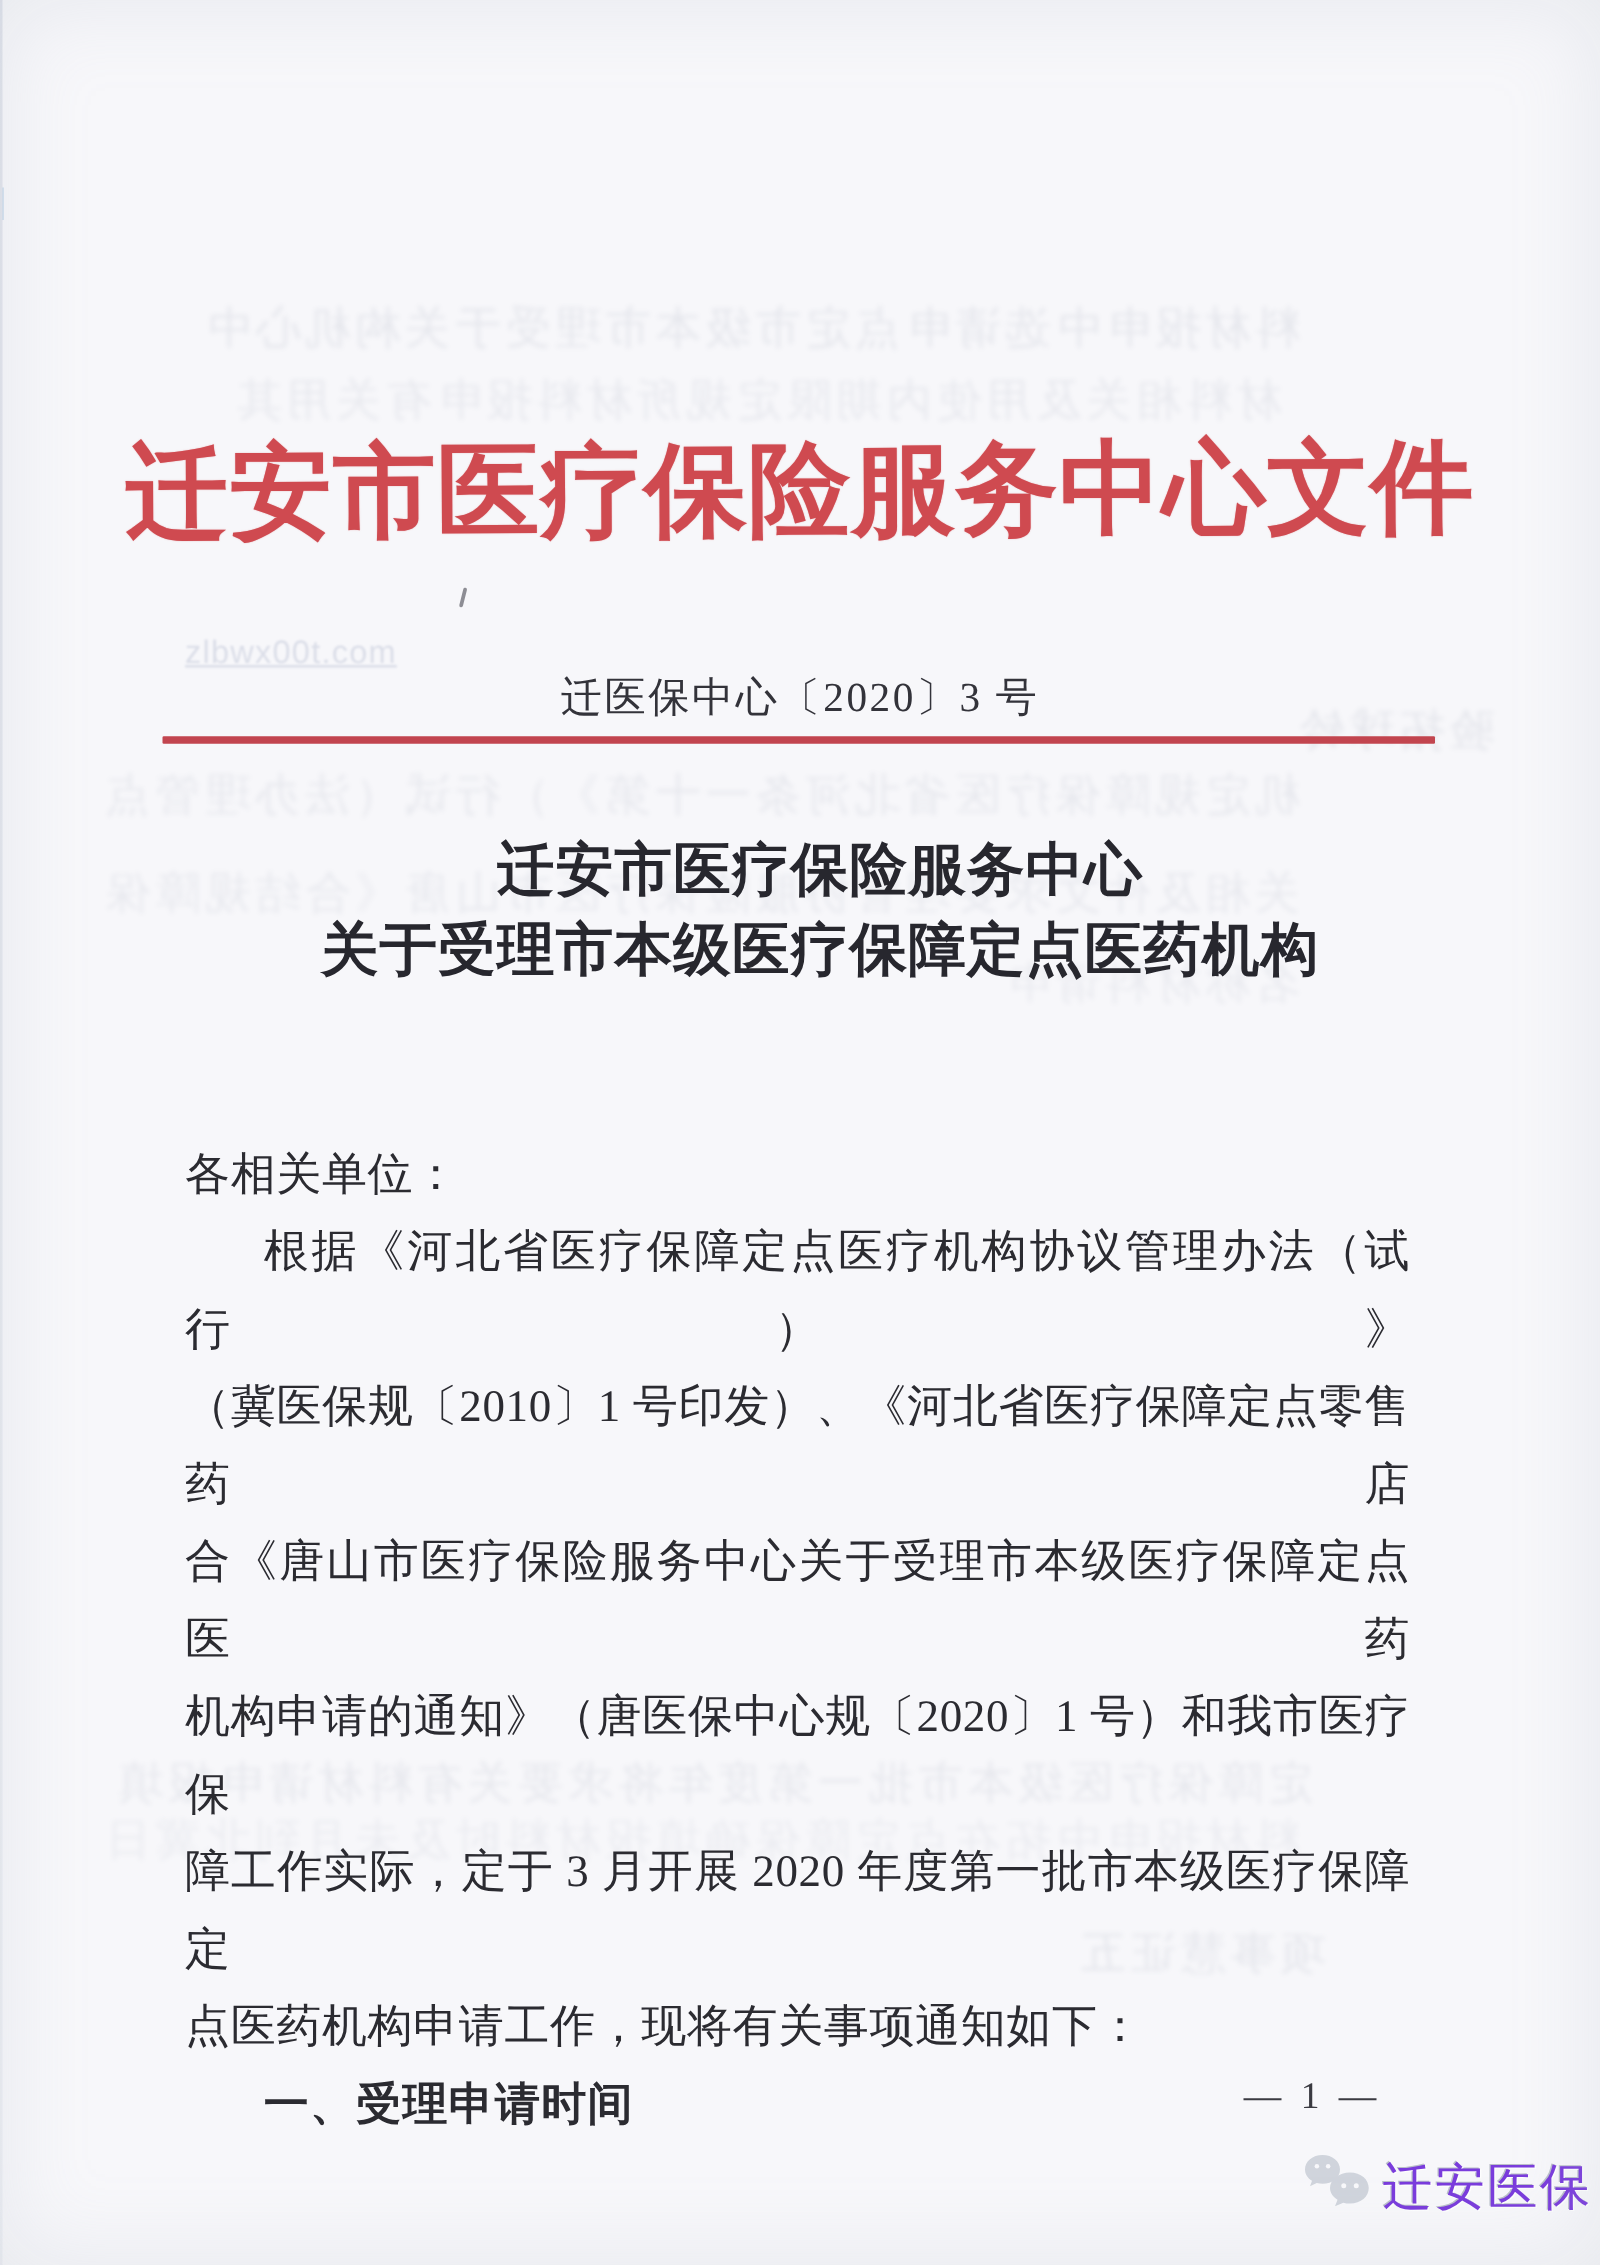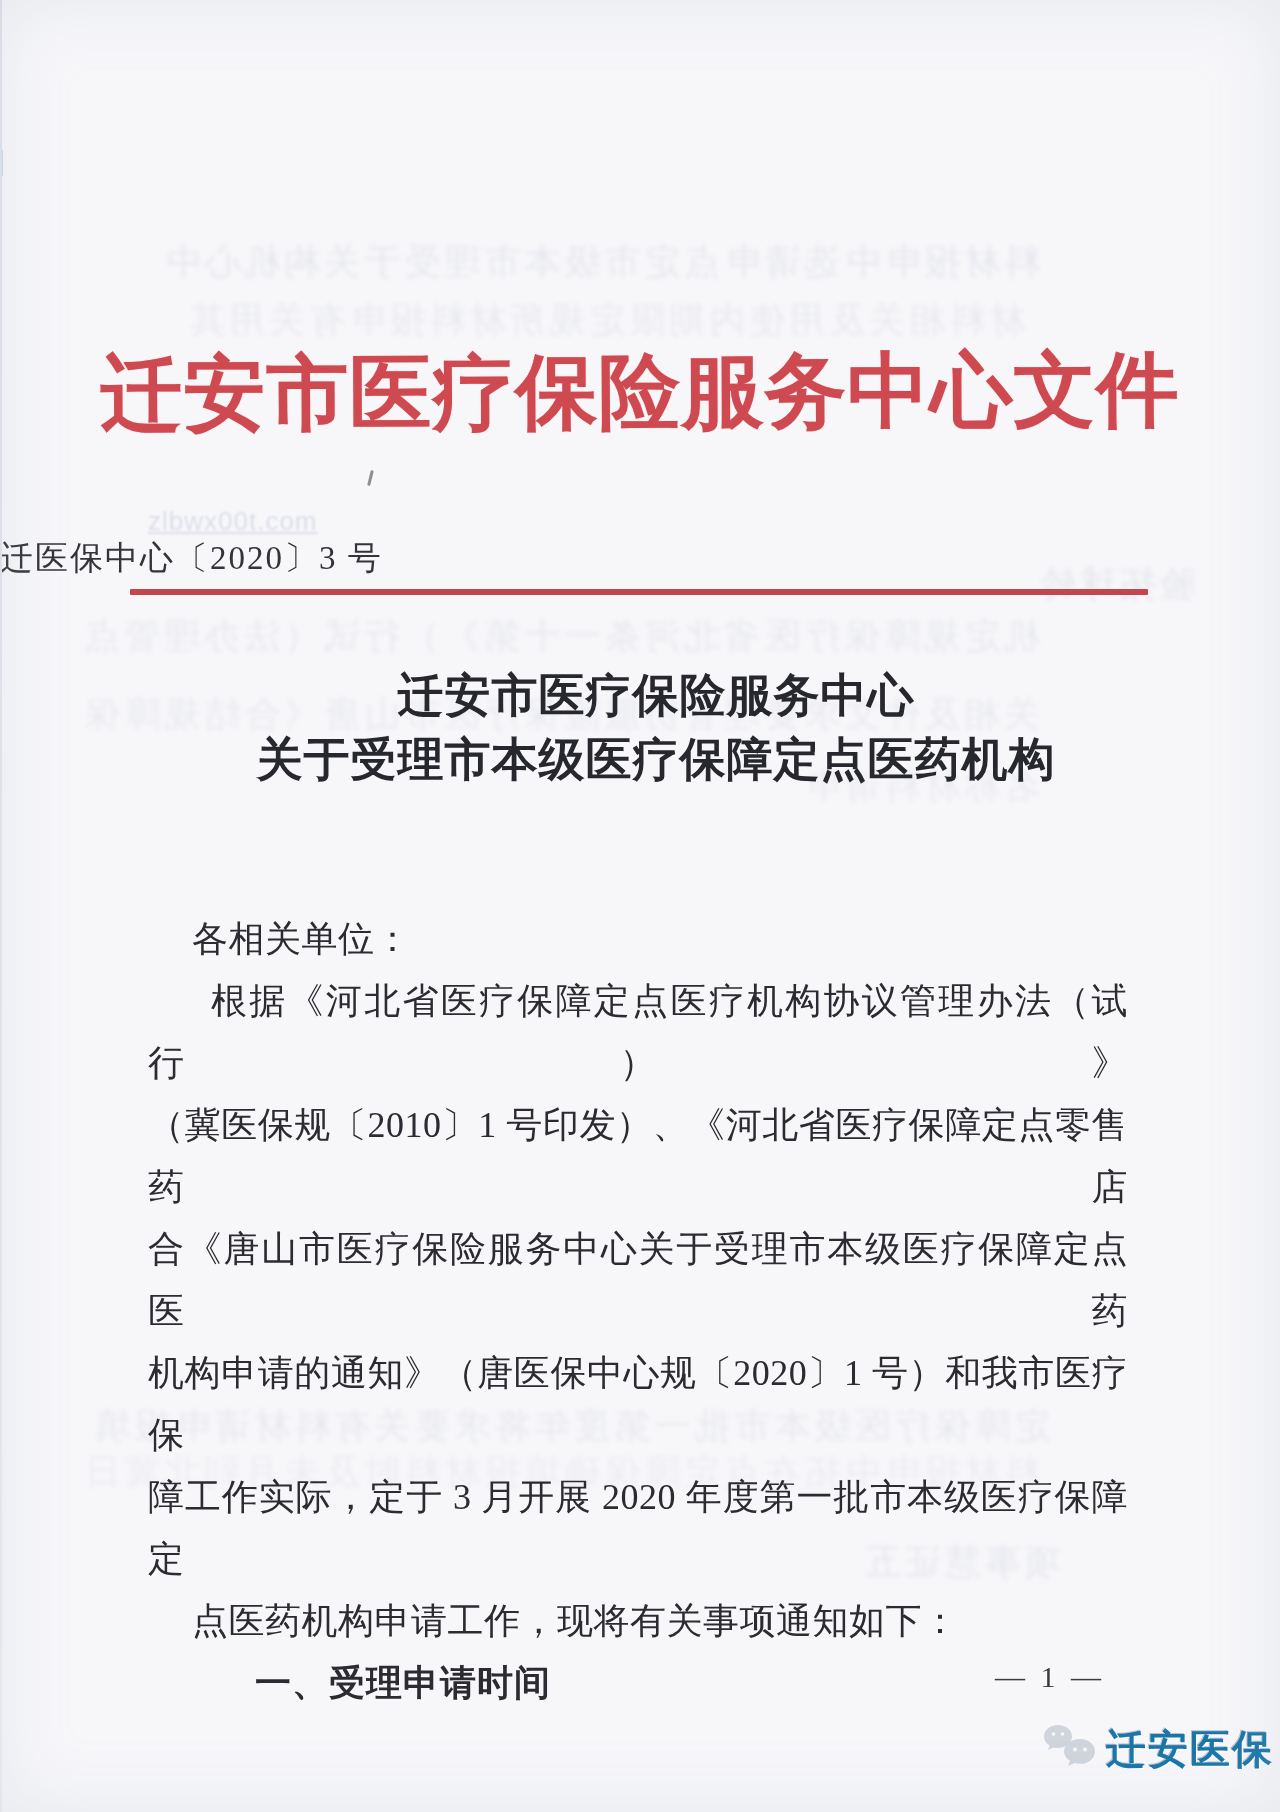--- a/index.html
+++ b/index.html
@@ -28,54 +28,54 @@
   
   .letterhead{
     position:absolute;left:0;top:338px;width:1280px;text-align:center;
     font-size:82px;font-weight:bold;letter-spacing:1px;
     color:#cf4a50;
     text-shadow:0 0 1px rgba(207,74,80,.55);
     transform:rotate(-.25deg);
     white-space:nowrap;
   }
   .doc-number{
-    position:absolute;left:0;top:536px;width:1280px;
+    position:absolute;left:0;top:536px;width:1280px;text-align:center;
     font-size:33px;letter-spacing:2px;color:#33333a;
   }
   .red-divider{
     position:absolute;left:130px;top:589px;width:1018px;height:6px;
     background:#c2454f;border-radius:1px;
   }
   
   .doc-title{
     position:absolute;left:16px;top:664px;width:1280px;text-align:center;
     font-size:46px;font-weight:bold;line-height:64px;color:#27272e;
     letter-spacing:1px;
   }
   
   .body-block{
     position:absolute;left:148px;top:908px;width:980px;
     font-size:36px;line-height:62px;color:#2b2b31;
     letter-spacing:.5px;
   }
-  .line{white-space:nowrap;margin-left:44px;}
+  .line{white-space:nowrap;}
   .fill{white-space:normal;text-align:justify;text-align-last:justify;}
   .indent{text-indent:1.75em;}
   .bold{font-weight:bold;letter-spacing:1px;}
   
   .page-number{
     position:absolute;left:950px;top:1660px;width:200px;text-align:center;
     font-size:30px;letter-spacing:4px;color:#3a3a41;
   }
   .watermark{
     position:absolute;left:1040px;top:1722px;display:flex;align-items:center;gap:8px;
   }
   .watermark-text{
     font-family:"Liberation Sans","DejaVu Sans",sans-serif;
-    font-size:40px;font-weight:bold;color:#0369a1;
+    font-size:40px;font-weight:normal;color:#6d28d9;
     text-shadow:1px 1px 0 #ffffff,-1px -1px 0 #b4bac4;
     letter-spacing:2px;white-space:nowrap;opacity:.9;
   }
   
   .ghost{
     position:absolute;font-size:36px;color:#6d7790;opacity:.12;
     filter:blur(2px);white-space:nowrap;pointer-events:none;
     letter-spacing:4px;
   }
   .ghost.mirror{transform:scaleX(-1);}

